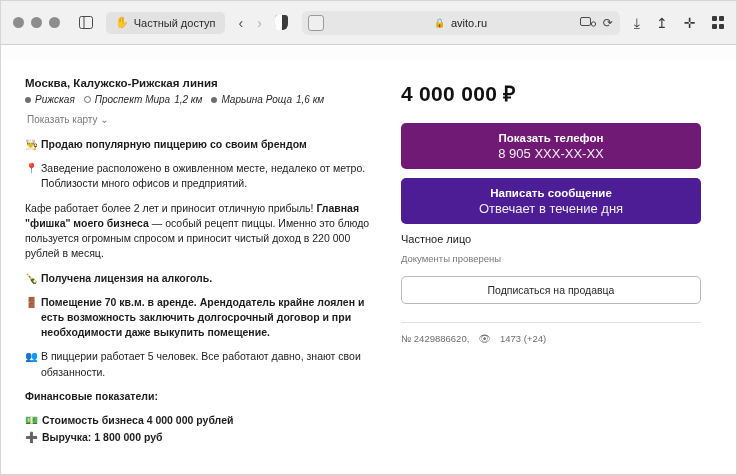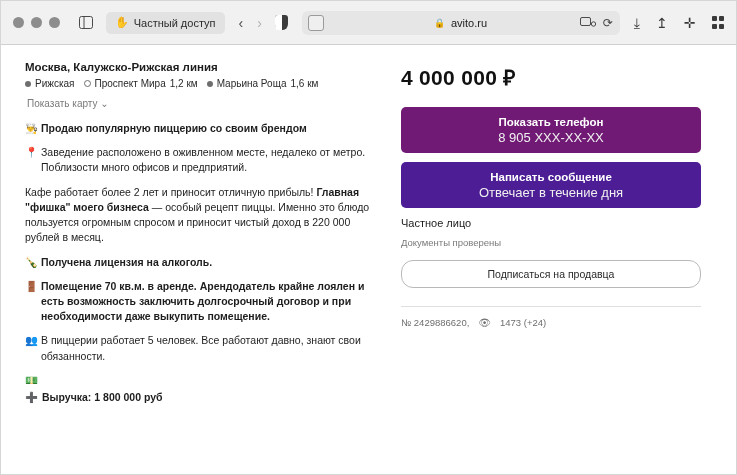--- a/index.html
+++ b/index.html
@@ -107,39 +107,40 @@
   .grid-ico i { display: block; background: #3a3a3a; border-radius: 1px; }
 
   
   .page {
     flex: 1;
     display: flex;
     padding: 16px 18px 0 24px;
     gap: 16px;
     overflow: hidden;
     background: #ffffff;
+    margin-top: 16px;
   }
   .left { width: 360px; }
   .right { width: 300px; padding-top: 2px; }
 
   
   .loc-title {
     font-size: 11.5px;
     font-weight: bold;
     color: #1d1d1d;
     margin-bottom: 5px;
   }
   .metro-row {
     display: flex; align-items: center; flex-wrap: wrap;
     gap: 9px;
     font-size: 10px;
     color: #2a2a2a;
     margin-bottom: 12px;
   }
-  .metro { display: flex; align-items: center; gap: 4px; }
+  .metro { display: flex; align-items: center; gap: 4px; font-style: italic; }
   .mdot { width: 6px; height: 6px; border-radius: 50%; background: #6e6e6e; display: inline-block; }
   .mdot.ring { background: transparent; border: 1.5px solid #6e6e6e; width: 7px; height: 7px; }
   .map-link { color: #7a7a7a; margin-left: 2px; }
 
   .desc { font-size: 10.5px; line-height: 1.45; color: #1d1d1d; }
   .desc p { margin: 0 0 9px 0; }
   .bold { font-weight: bold; }
   .line-ic { display: inline-block; width: 13px; text-align: left; }
   .hang { display: flex; gap: 3px; align-items: flex-start; }
   .hang .txt { flex: 1; }
@@ -174,21 +175,21 @@
   .usr-label { font-size: 9.5px; color: #8b8b8b; margin: 14px 0 2px 0; }
   .usr-name { font-size: 11px; color: #1b1b1b; margin-bottom: 8px; }
   .docs { font-size: 9.5px; color: #7a7a7a; margin-bottom: 12px; }
 
   .btn-outline {
     width: 100%;
     border: 1px solid #b9b9b9;
     background: #ffffff;
     color: #2a2a2a;
     font-size: 10.5px;
-    border-radius: 12px;
+    border-radius: 5px;
     padding: 7px 0;
     text-align: center;
     cursor: pointer;
     font-family: "Liberation Sans", sans-serif;
   }
   .sep { height: 1px; background: #e0e0e0; margin: 18px 0 10px 0; }
   .meta { display: flex; align-items: center; gap: 9px; font-size: 9.5px; color: #6e6e6e; }
   .eye { font-size: 10px; }
 </style>
 </head>
@@ -301,23 +302,26 @@
         <p class="hang">
           <span class="line-ic">🚪</span>
           <span class="txt bold">Помещение 70 кв.м. в аренде. Арендодатель крайне лоялен и есть возможность заключить долгосрочный договор и при необходимости даже выкупить помещение.</span>
         </p>
 
         <p class="hang">
           <span class="line-ic">👥</span>
           <span class="txt">В пиццерии работает 5 человек. Все работают давно, знают свои обязанности.</span>
         </p>
 
+        <p class="fin-title">Финансовые показатели:</p>
 
         <div class="fin-row">
           <span class="line-ic">💵</span>
+          <span class="bold"><span>Стоимость бизнеса</span>
+          <span>4 000 000 рублей</span></span>
         </div>
         <div class="fin-row">
           <span class="line-ic">➕</span>
           <span class="bold"><span>Выручка:</span>
           <span>1 800 000 руб</span></span>
         </div>
 
       </div>
     </div>
 

